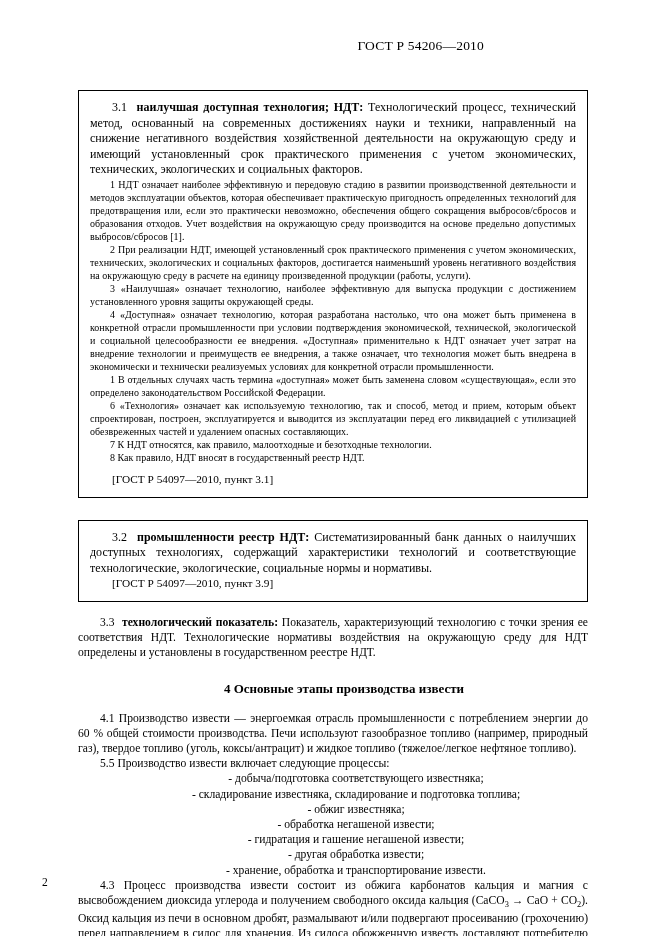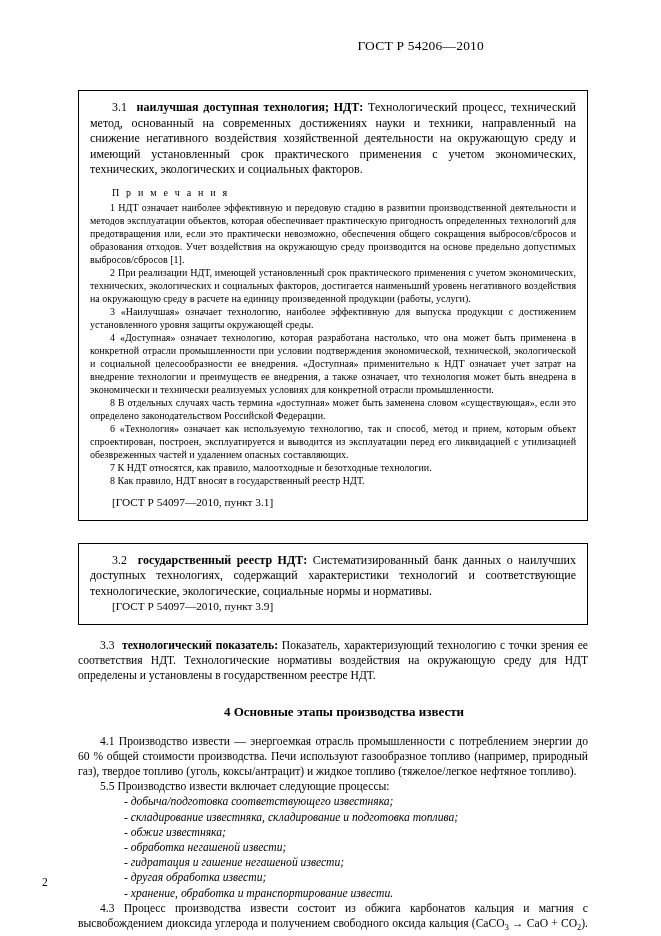--- a/index.html
+++ b/index.html
@@ -90,25 +90,24 @@
   .section-title {
     font-size: 13px;
     font-weight: bold;
     margin: 20px 0 14px 0;
     text-indent: 22px;
     text-align: center;
   }
   .list-item {
     font-size: 11.6px;
     line-height: 1.31;
-    text-align: left;
+    text-align: center;
     text-indent: 0;
     margin: 0;
     padding-left: 46px;
-    font-style: italic;
   }
   .pagenum {
     position: absolute;
     left: 42px;
     bottom: 48px;
     font-size: 11.5px;
   }
   sub { font-size: 0.72em; }
 </style>
 </head>
@@ -117,37 +116,36 @@
 <div class="page">
 
   <div class="header">ГОСТ Р 54206—2010</div>
 
   <div class="content">
 
     <div class="boxed">
       <p class="term-def">
         <span>3.1</span>&nbsp;&nbsp;<b>наилучшая доступная технология; НДТ:</b> <span>Технологический процесс, технический метод, основанный на современных достижениях науки и техники, направленный на снижение негативного воздействия хозяйственной деятельности на окружающую среду и имеющий установленный срок практического применения с учетом экономических, технических, экологических и социальных факторов.</span>
       </p>
-      <div class="notes-title">П р и м е ч а н и я</div>
       <p class="note">1 НДТ означает наиболее эффективную и передовую стадию в развитии производственной деятельности и методов эксплуатации объектов, которая обеспечивает практическую пригодность определенных технологий для предотвращения или, если это практически невозможно, обеспечения общего сокращения выбросов/сбросов и образования отходов. Учет воздействия на окружающую среду производится на основе предельно допустимых выбросов/сбросов [1].</p>
       <p class="note">2 При реализации НДТ, имеющей установленный срок практического применения с учетом экономических, технических, экологических и социальных факторов, достигается наименьший уровень негативного воздействия на окружающую среду в расчете на единицу произведенной продукции (работы, услуги).</p>
       <p class="note">3 «Наилучшая» означает технологию, наиболее эффективную для выпуска продукции с достижением установленного уровня защиты окружающей среды.</p>
       <p class="note">4 «Доступная» означает технологию, которая разработана настолько, что она может быть применена в конкретной отрасли промышленности при условии подтверждения экономической, технической, экологической и социальной целесообразности ее внедрения. «Доступная» применительно к НДТ означает учет затрат на внедрение технологии и преимуществ ее внедрения, а также означает, что технология может быть внедрена в экономически и технически реализуемых условиях для конкретной отрасли промышленности.</p>
-      <p class="note">8 В отдельных случаях часть термина «доступная» может быть заменена словом «существующая», если это определено законодательством Российской Федерации.</p>
+      <p class="note">1 В отдельных случаях часть термина «доступная» может быть заменена словом «существующая», если это определено законодательством Российской Федерации.</p>
       <p class="note">6 «Технология» означает как используемую технологию, так и способ, метод и прием, которым объект спроектирован, построен, эксплуатируется и выводится из эксплуатации перед его ликвидацией с утилизацией обезвреженных частей и удалением опасных составляющих.</p>
       <p class="note">7 К НДТ относятся, как правило, малоотходные и безотходные технологии.</p>
       <p class="note">8 Как правило, НДТ вносят в государственный реестр НДТ.</p>
       <p class="src">[ГОСТ Р 54097—2010, пункт 3.1]</p>
     </div>
 
     <div class="gap-after-box"></div>
 
     <div class="boxed">
       <p class="term-def">
-        <span>3.2</span>&nbsp;&nbsp;<b>государственный реестр НДТ:</b> <span>Систематизированный банк данных о наилучших доступных технологиях, содержащий характеристики технологий и соответствующие технологические, экологические, социальные нормы и нормативы.</span>
+        <span>3.2</span>&nbsp;&nbsp;<b>промышленности реестр НДТ:</b> <span>Систематизированный банк данных о наилучших доступных технологиях, содержащий характеристики технологий и соответствующие технологические, экологические, социальные нормы и нормативы.</span>
       </p>
       <p class="src-inline">[ГОСТ Р 54097—2010, пункт 3.9]</p>
     </div>
 
     <p class="para para-block">
       <span>3.3</span>&nbsp;&nbsp;<b>технологический показатель:</b> <span>Показатель, характеризующий технологию с точки зрения ее соответствия НДТ. Технологические нормативы воздействия на окружающую среду для НДТ определены и установлены в государственном реестре НДТ.</span>
     </p>
 
     <h2 class="section-title">4  Основные этапы производства извести</h2>
 

